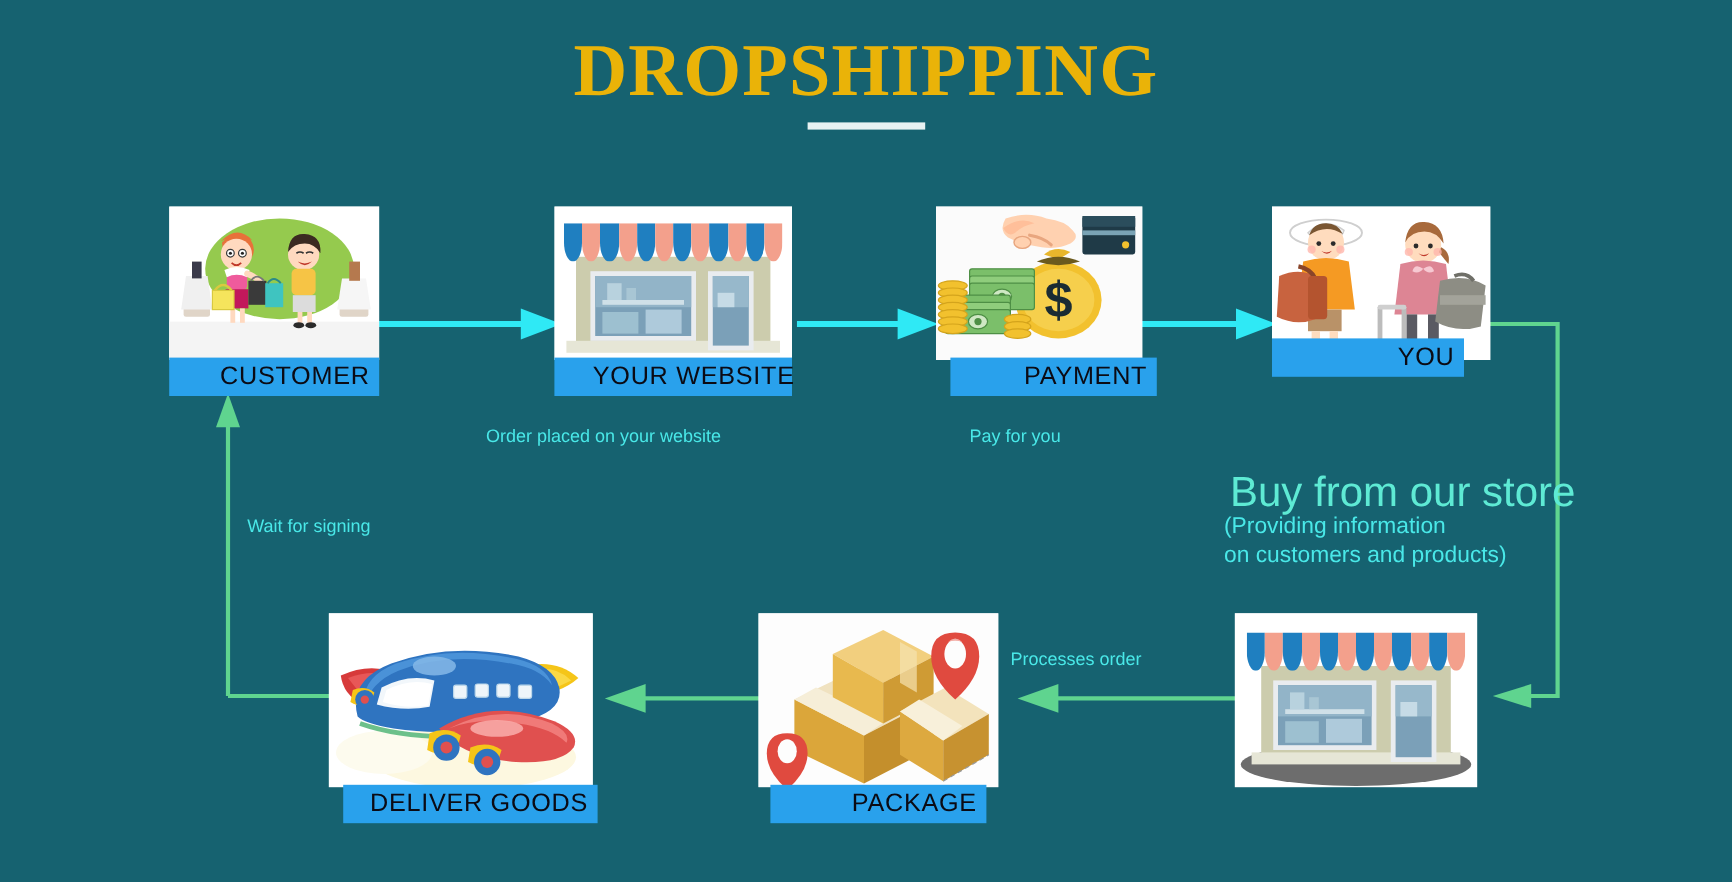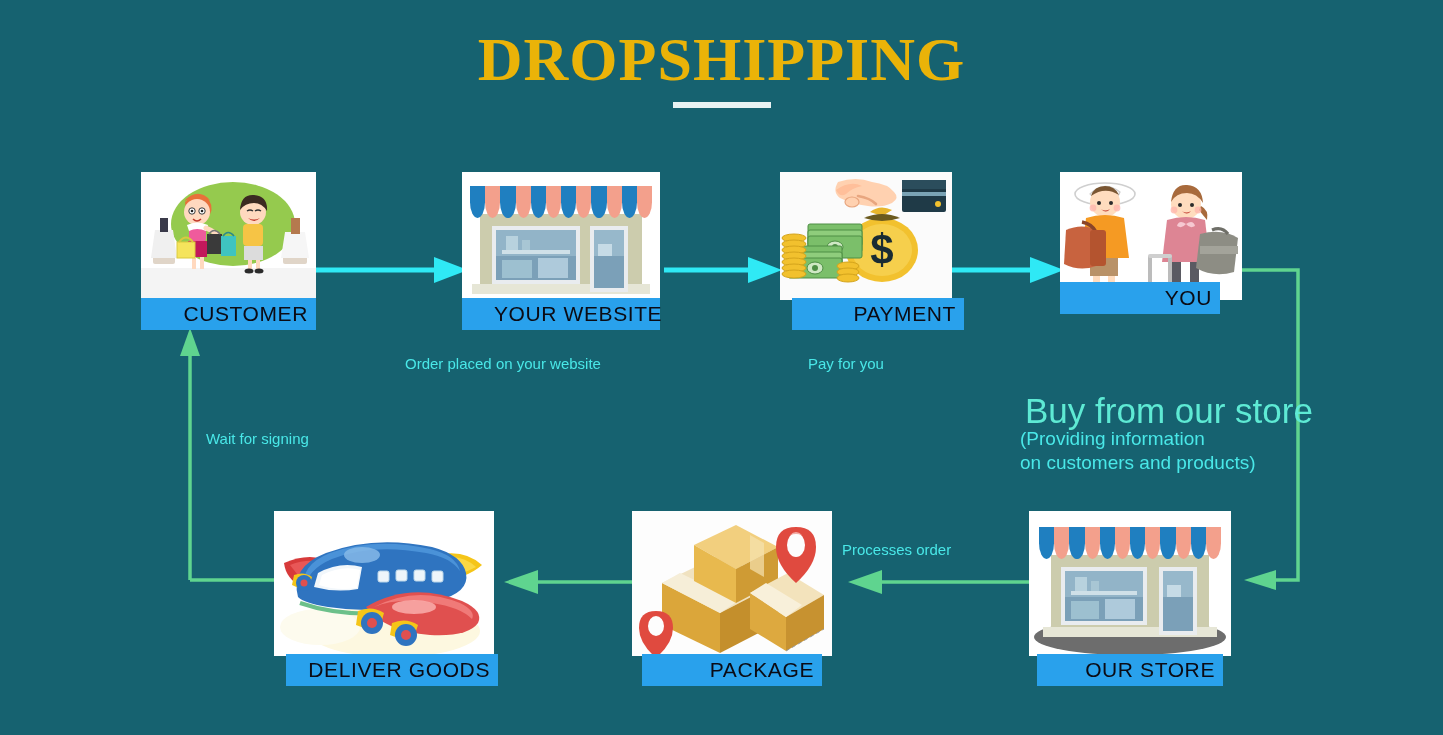--- a/index.html
+++ b/index.html
@@ -441,16 +441,15 @@
           <i></i>
           <i></i>
           <i></i>
           <i></i>
           <i></i>
           <i></i>
           <i></i>
           <i></i>
       </div>
     </div>
-    <div class="card-label" style="left:8px; top:143px; width:186px;">OUR STORE</div>
   </div>
 
 </div>
 
 </body></html>

